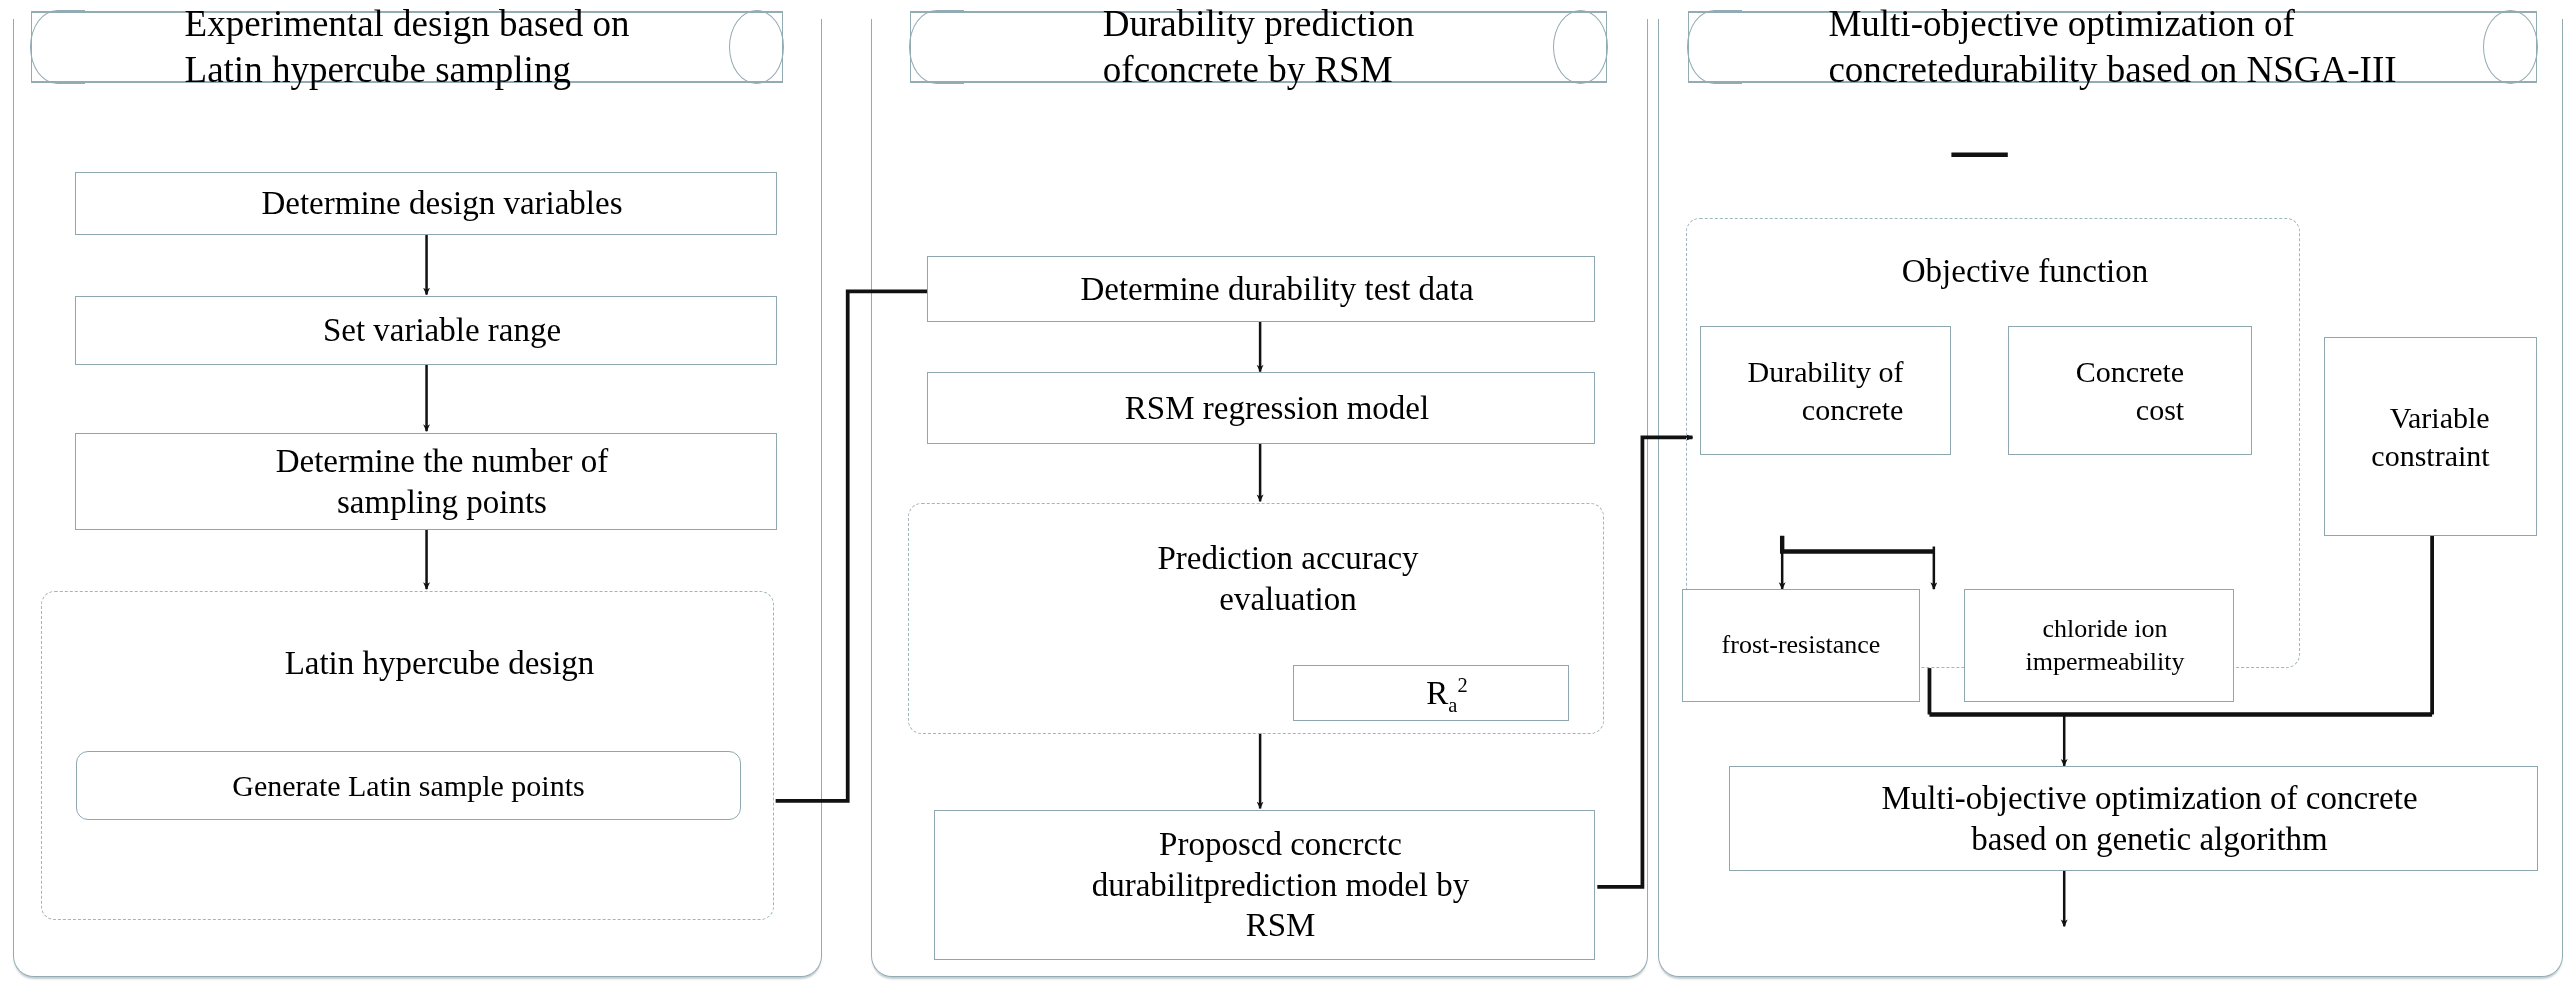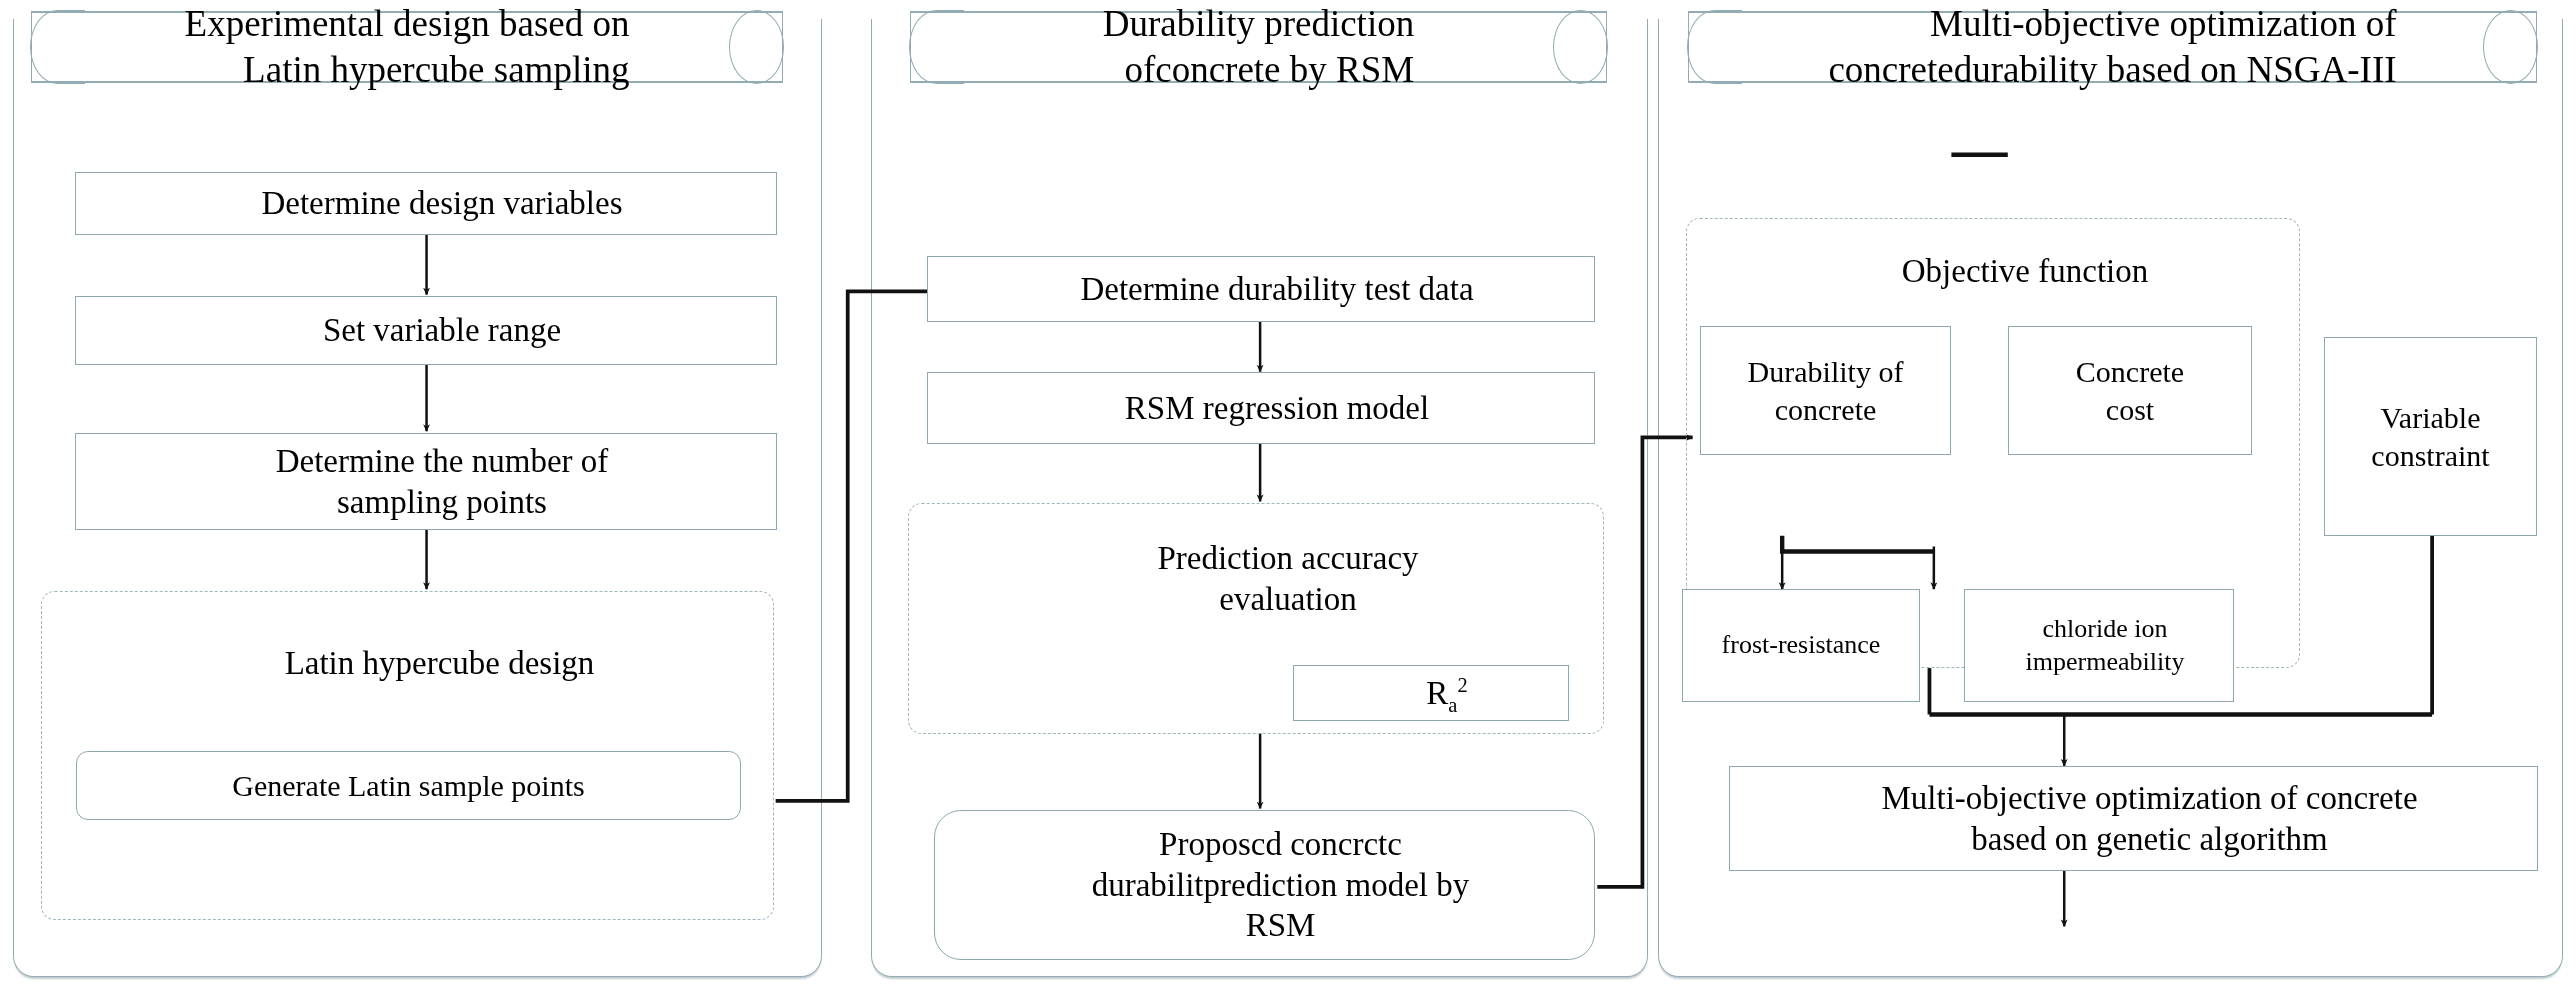--- a/index.html
+++ b/index.html
@@ -55,21 +55,21 @@
   }
   .header-cyl .cyl-cap.left  { left: -1.9px;  border-right: none; border-radius: 50% 0 0 50%;}
   .header-cyl .cyl-cap.right { right: -1.9px; }
   .header-cyl .cyl-text {
     position: absolute;
     left: 38px; right: 38px; top: 0; bottom: 0;
     display: flex;
     flex-direction: column;
     align-items: center;
     justify-content: center;
-    text-align: right;
+    text-align: left;
     line-height: 1.26;
     z-index: 3;
     white-space: pre-line;
   }
 
   
   .box {
     position: absolute;
     box-sizing: border-box;
     border: 1.9px solid #8fa8b0;
@@ -107,21 +107,21 @@
     left: 0; top: 0;
     width: 2576px;
     height: 994px;
     z-index: 1;
     pointer-events: none;
   }
 
   
   .fs-header { font-size: 37px; }
   .fs-big    { font-size: 33px; padding-left: 32px; }
-  .fs-mid    { font-size: 30px; }
+  .fs-mid    { font-size: 30px; text-align: right; }
   .fs-small  { font-size: 26px; }
 
   sup { font-size: 0.62em; vertical-align: super; line-height: 0; }
   sub { font-size: 0.62em; vertical-align: sub;   line-height: 0; }
 </style>
 </head>
 <body>
 
 <div id="page">
 
@@ -208,21 +208,21 @@
 
   <div class="dashed-group" style="left:908px; top:503px; width:696px; height:231px;"></div>
   <div class="group-title fs-big" style="left:908px; top:538px; width:696px;">Prediction accuracy
 evaluation</div>
 
 
   <div class="box fs-big" style="left:1293px; top:665px; width:276px; height:56px;">
     <span><span>R</span><sub>a</sub><sup>2</sup></span>
   </div>
 
-  <div class="box fs-big" style="left:934px; top:810px; width:661px; height:150px;border-radius:27px;">
+  <div class="box fs-big" style="left:934px; top:810px; width:661px; height:150px;">
     <span>Proposcd concrctc
 durabilitprediction model by
 RSM</span>
   </div>
 
   <div class="column-panel" style="left:1658px; top:19px; width:905px; height:958px;"></div>
 
   <div class="header-cyl fs-header" style="left:1688px; top:11.3px; width:849px; height:72px;">
     <div class="cyl-body"></div>
     <div class="cyl-cap left"></div>

